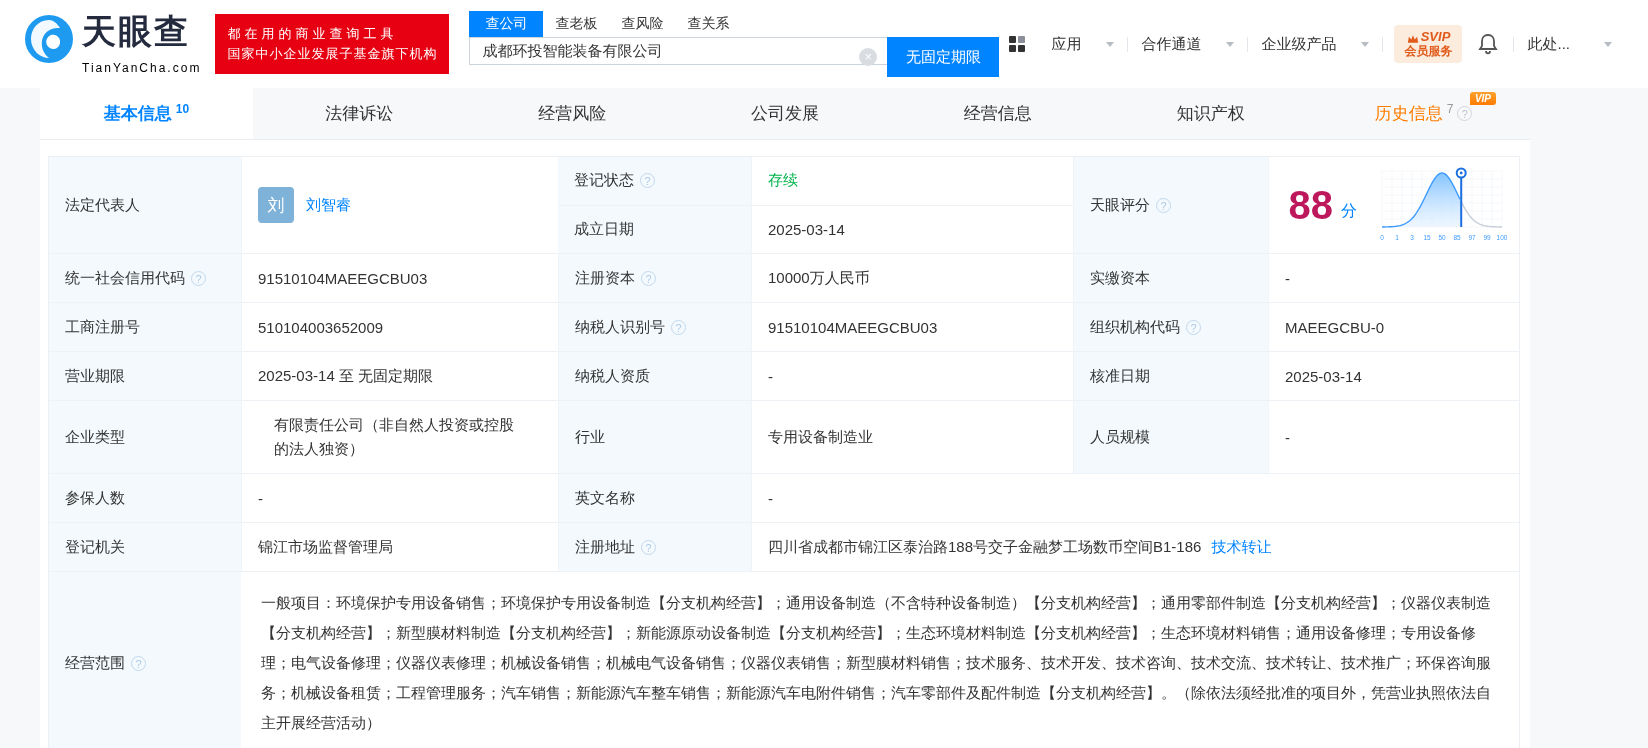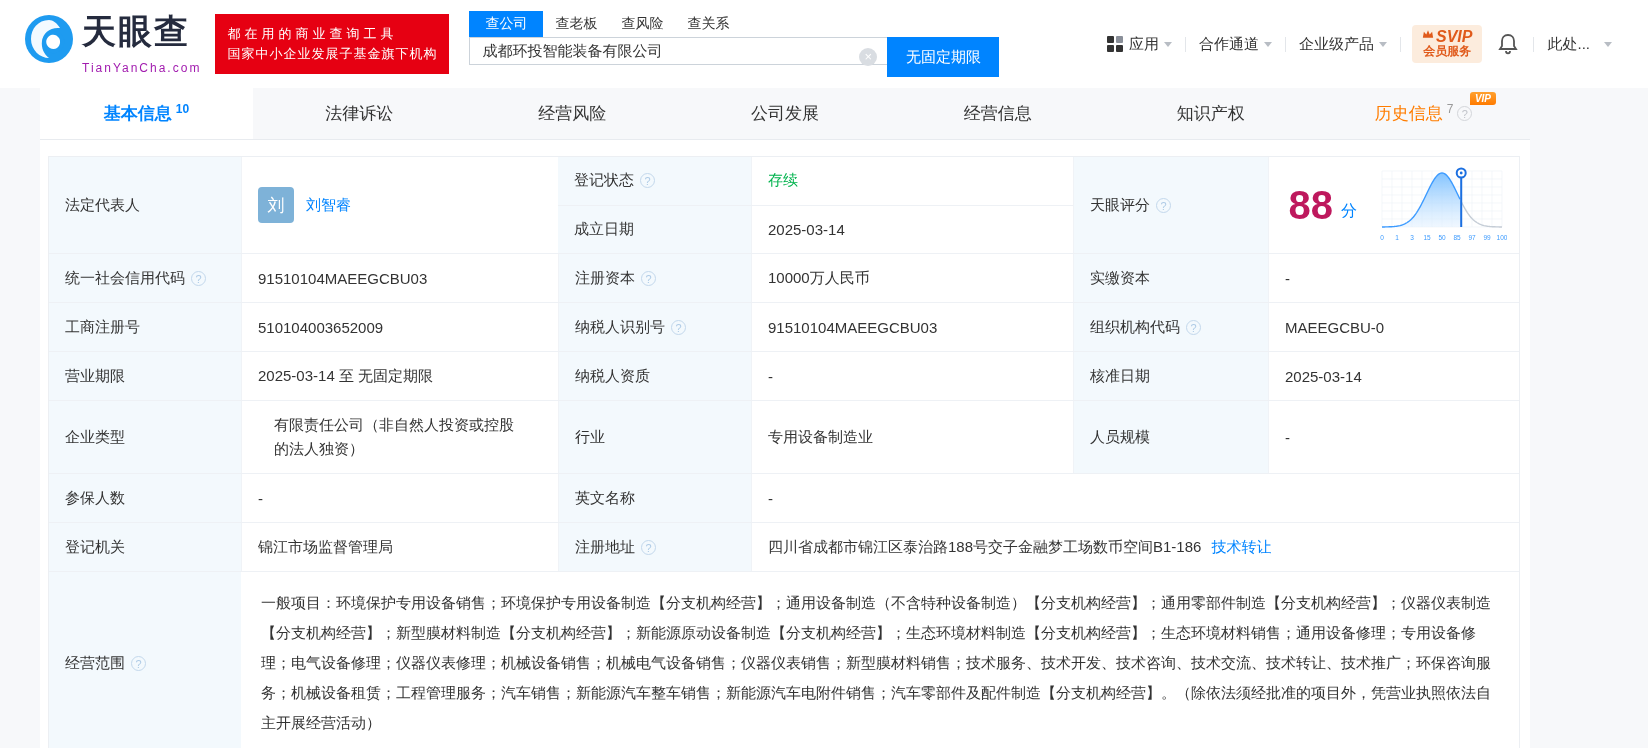--- a/index.html
+++ b/index.html
@@ -6,44 +6,44 @@
   html,body { width:1648px; height:748px; overflow:hidden; }
   body { font-family:"Liberation Sans","DejaVu Sans",sans-serif; background:#f7f8fa; color:#333; }
   .page { position:relative; width:1648px; height:748px; }
 
   
   .site-header { display:flex; align-items:center; height:88px; background:#fff; padding:0 28px 0 24px; }
   .logo-wrap { display:flex; align-items:flex-start; cursor:pointer; }
   .logo-icon { width:50px; height:50px; flex:0 0 50px; }
   .logo-text { margin-left:8px; }
   .brand { font-size:34px; font-weight:bold; color:#252b3e; line-height:34px; letter-spacing:2px; }
-  .brand-domain { font-size:12px; color:#a21caf; letter-spacing:2px; margin-top:13px; }
+  .brand-domain { font-size:12px; color:#000000; letter-spacing:2px; margin-top:13px; }
   .slogan { margin-left:14px; background:#e60012; color:#fff; padding:10px 12px; line-height:20px; font-size:13px; }
   .slogan .l1 { letter-spacing:4px; }
   .slogan .l2 { letter-spacing:1px; }
 
   .search-area { margin-left:20px; width:530px; }
   .search-tabs { display:flex; align-items:flex-end; font-size:14px; }
   .search-tab { padding:4px 12px; cursor:pointer; color:#333; }
   .search-tab.active { background:#0084ff; color:#fff; padding:4px 16px; }
   .search-row { display:flex; }
   .search-input-wrap { position:relative; width:418px; }
   .search-input { width:100%; height:28px; border:1px solid #ccd3da; border-right:none; padding:0 40px 0 12px; font-size:15px; color:#333; outline:none; font-family:inherit; }
   .clear-icon { position:absolute; right:10px; top:11px; width:18px; height:18px; border-radius:50%; background:#d9dde2; color:#fff; font-size:13px; line-height:18px; text-align:center; cursor:pointer; }
   .search-btn { width:112px; height:40px; background:#0084ff; color:#fff; border:none; font-size:15px; cursor:pointer; font-family:inherit; }
 
   .top-nav { margin-left:auto; display:flex; align-items:center; font-size:15px; color:#333; }
-  .nav-item { display:flex; align-items:center; padding:0 8px; cursor:pointer; white-space:nowrap; }
+  .nav-item { display:flex; align-items:center; padding:0 8px; cursor:pointer; white-space:nowrap;gap:20px; }
   .caret { width:0; height:0; border-left:4px solid transparent; border-right:4px solid transparent; border-top:5px solid #b8bdc4; margin-left:5px; }
   .nav-divider { width:1px; height:15px; background:#e3e6ea; margin:0 5px; }
   .app-grid { display:grid; grid-template-columns:7px 7px; grid-template-rows:7px 7px; gap:2px; margin-right:6px; }
   .app-grid span { background:#333; border-radius:1px; }
   .app-grid span:nth-child(2){ background:#8a8f99; }
   .svip-badge { background:#fcecdd; border-radius:4px; padding:4px 10px; text-align:center; line-height:15px; margin:0 6px; cursor:pointer; }
-  .svip-top { font-size:16px; font-weight:bold; font-style:italic; color:#e05a1b; display:flex; align-items:flex-start; justify-content:center; }
+  .svip-top { font-size:13px; font-weight:bold; font-style:italic; color:#e05a1b; display:flex; align-items:flex-end; justify-content:center; }
   .svip-bottom { font-size:12px; font-weight:bold; color:#e05a1b; }
   .crown { margin-right:2px; }
   .bell-wrap { padding:0 10px; cursor:pointer; display:flex; align-items:center; }
 
   
   .tabbar { position:absolute; left:40px; top:88px; width:1490px; height:52px; display:flex; border-bottom:1px solid #e8ebef; }
   .main-tab { flex:1; display:flex; align-items:center; justify-content:center; font-size:17px; color:#333; cursor:pointer; position:relative; }
   .main-tab.active { background:#fff; color:#0084ff; font-weight:bold; border-bottom:none; }
   .tab-count { font-size:12px; margin-left:4px; align-self:flex-start; margin-top:14px; }
   .main-tab.active .tab-count { color:#0084ff; }

